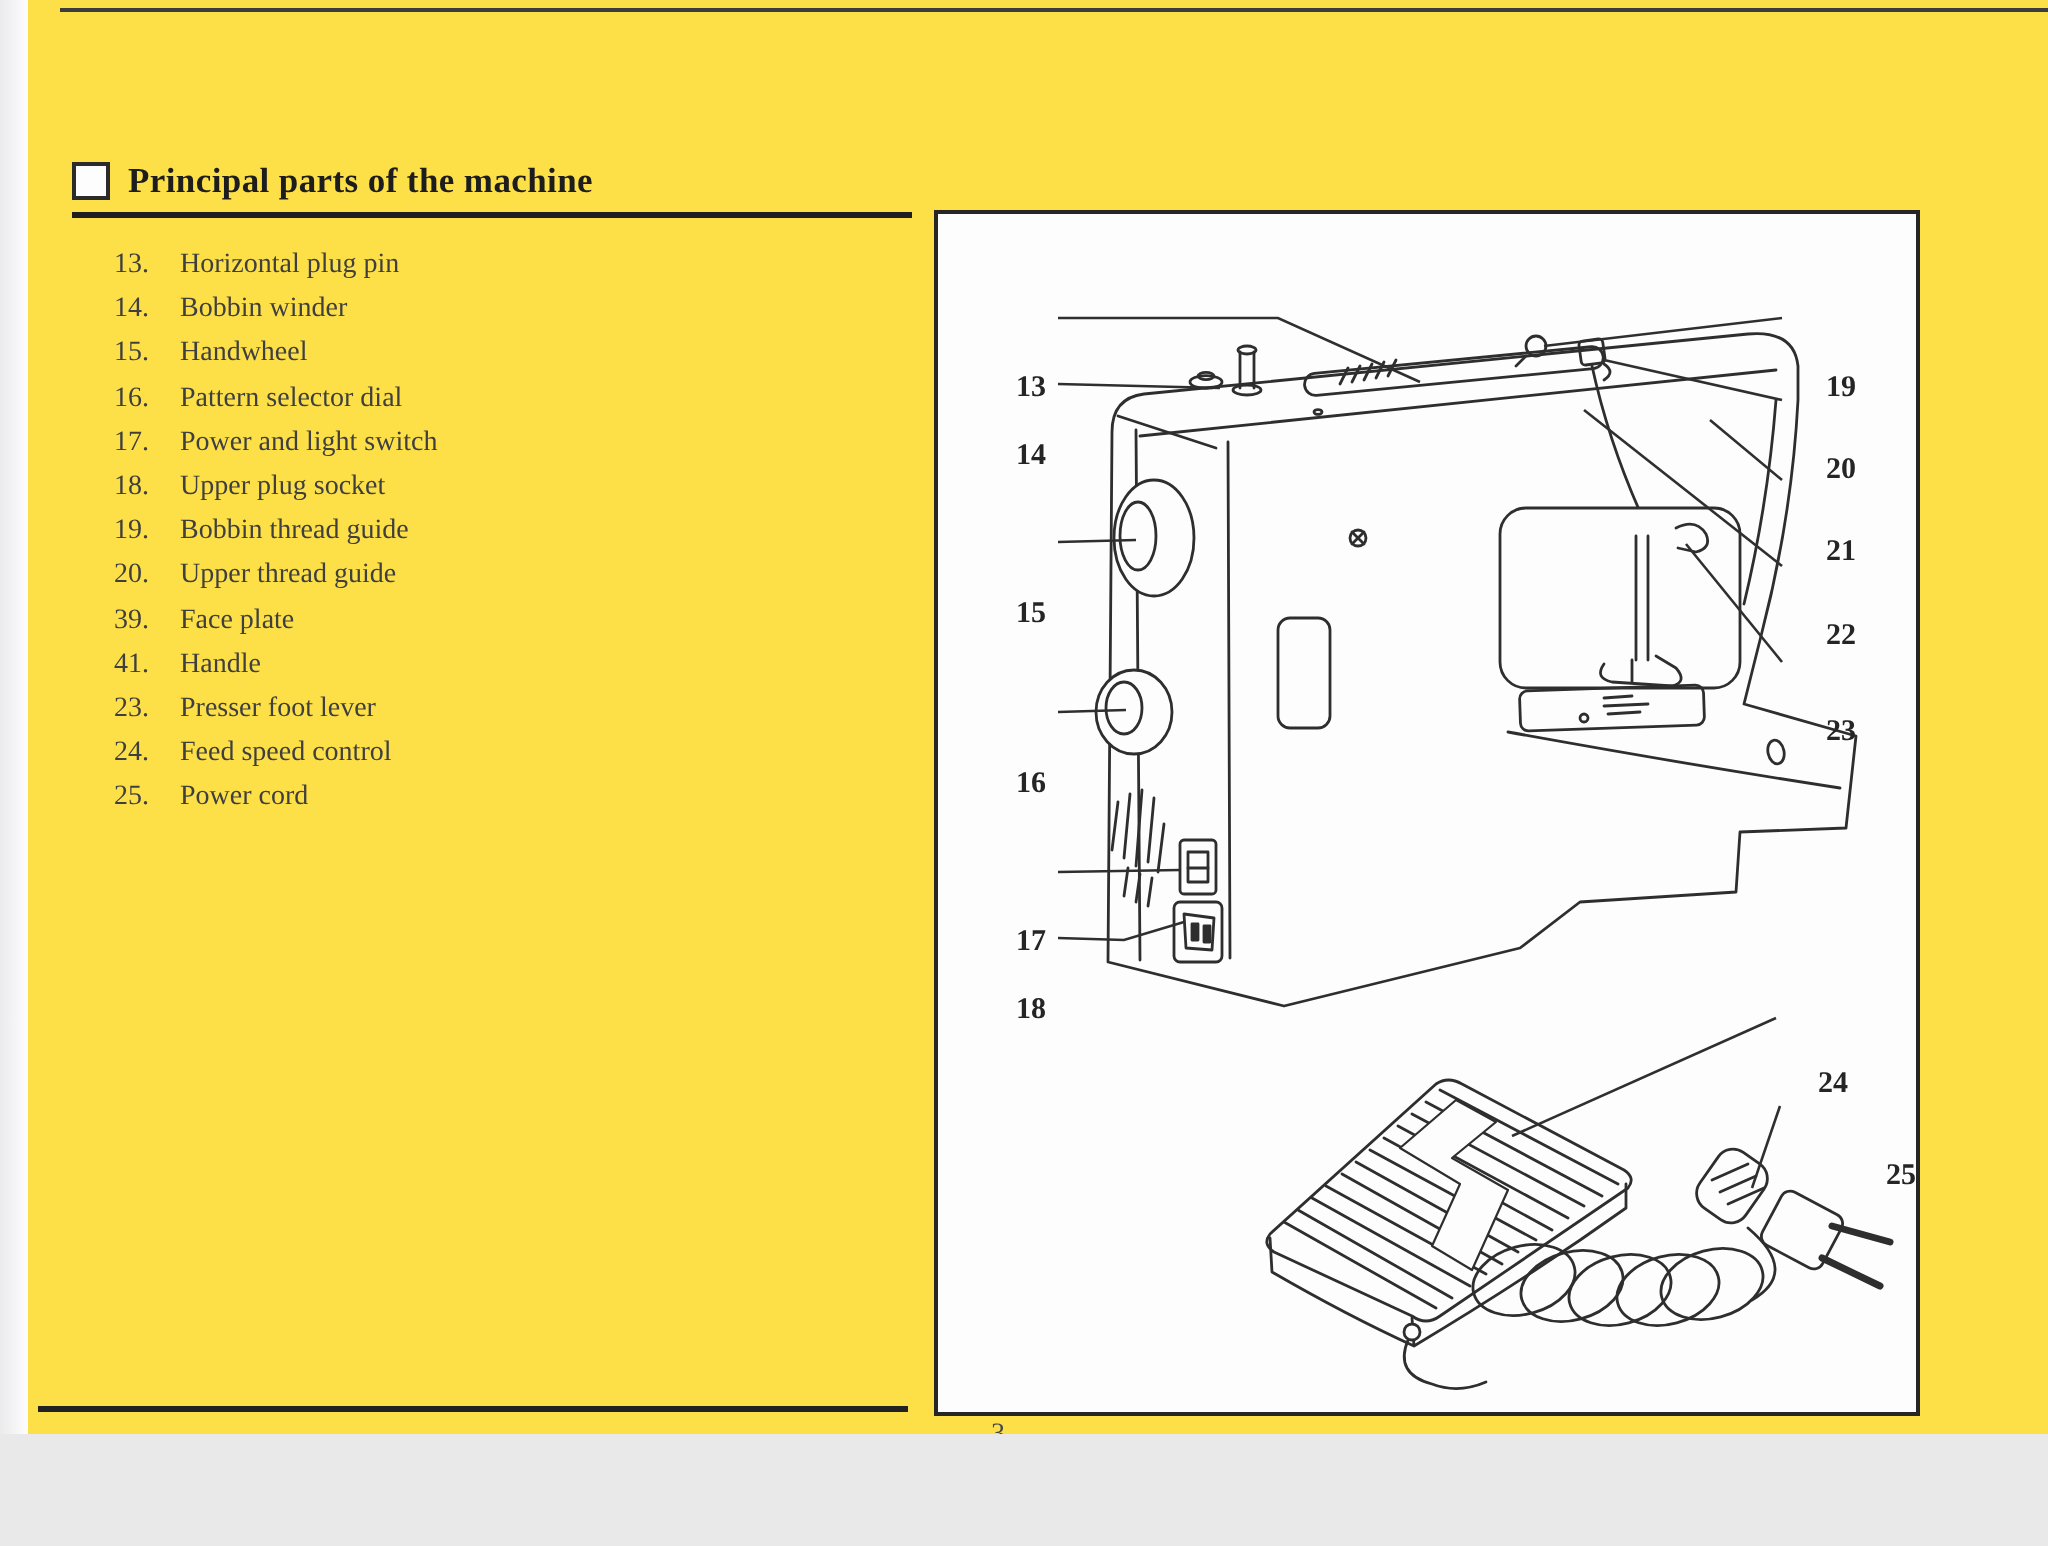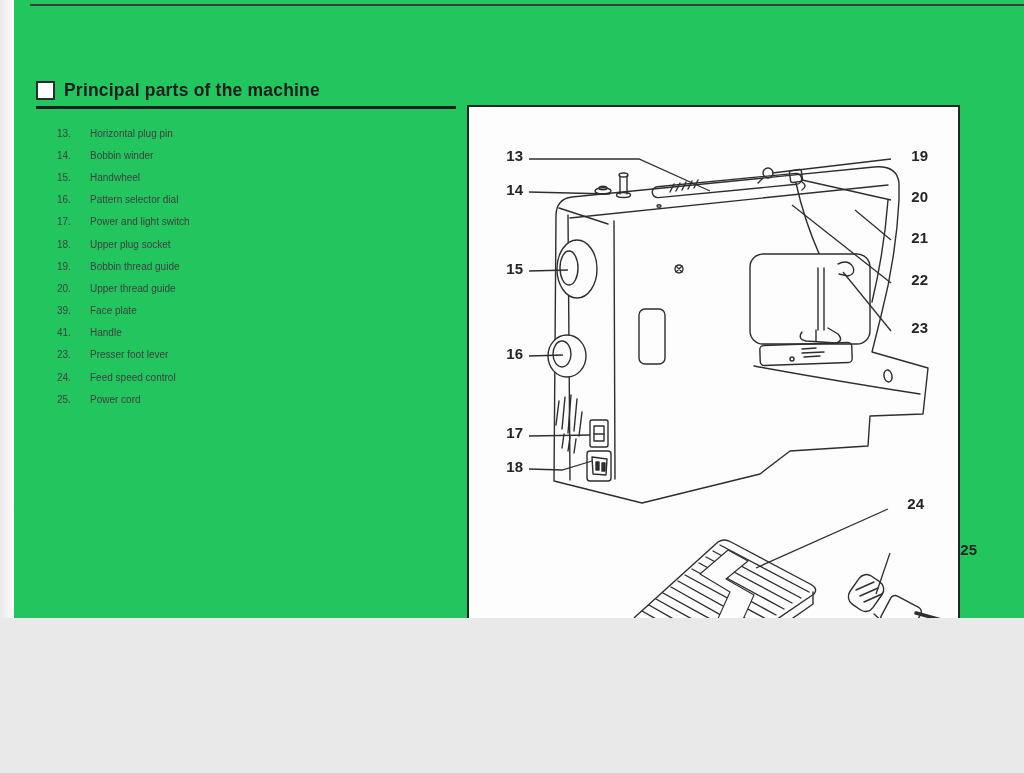--- a/index.html
+++ b/index.html
@@ -1,33 +1,33 @@
 <!DOCTYPE html>
 <html><head>
 <meta charset="utf-8">
 <style>
   html,body{margin:0;padding:0;background:#e9e9ea;}
-  .page{position:relative;width:1024px;height:618px;background:#22c55e;overflow:hidden;
-        font-family:Liberation Sans, sans-serif;color:#3a3a3a;}
+  .page{position:relative;width:1024px;height:717px;background:#fde047;overflow:hidden;
+        font-family:Liberation Serif, serif;color:#3a3a3a;}
   .scan-edge{position:absolute;left:0;top:0;width:14px;height:773px;
              background:linear-gradient(90deg,#ebebed,#fdfdfd);}
   .top-rule{position:absolute;left:30px;top:4px;width:994px;height:2px;background:#3c3c3c;}
   .bottom-rule{position:absolute;left:19px;top:703px;width:435px;height:3px;background:#222;}
   .heading{position:absolute;left:36px;top:80px;width:420px;}
   .heading-row{display:flex;align-items:center;gap:9px;}
   .chk{width:15px;height:15px;border:2px solid #2b2b2b;background:#fdfdfd;flex:0 0 auto;}
   .heading-title{font-size:17.5px;font-weight:bold;color:#1d1d1d;letter-spacing:.2px;white-space:nowrap;}
   .heading-underline{margin-top:5px;height:3px;background:#1f1f1f;width:420px;}
   .parts{position:absolute;left:57px;top:122px;width:300px;}
-  .part-item{height:22.2px;display:flex;align-items:center;font-size:10px;color:#3f3f3f;}
+  .part-item{height:22.2px;display:flex;align-items:center;font-size:14px;color:#3f3f3f;}
   .part-num{width:33px;flex:0 0 auto;}
   .diagram-box{position:absolute;left:467px;top:105px;width:493px;height:603px;
                border:2px solid #262626;background:#fdfdfd;box-sizing:border-box;}
   .diagram-box svg{position:absolute;left:0;top:0;width:489px;height:599px;}
-  .callout{position:absolute;font-size:15px;font-weight:bold;color:#252525;line-height:16px;}
+  .callout{position:absolute;font-size:15px;font-weight:bold;color:#252525;line-height:16px;margin-top:38px;}
   .callout.l{left:497px;width:26px;text-align:right;}
   .callout.r{left:898px;width:30px;text-align:right;}
   .page-number{position:absolute;left:488px;top:710px;width:22px;text-align:center;
                font-size:14px;color:#4a4a4a;}
 </style>
 </head>
 <body>
 
 <div class="page">
   <div class="scan-edge"></div>
@@ -196,17 +196,17 @@
   <div class="callout l" style="top:261px">15</div>
   <div class="callout l" style="top:346px">16</div>
   <div class="callout l" style="top:425px">17</div>
   <div class="callout l" style="top:459px">18</div>
   <div class="callout r" style="top:148px">19</div>
   <div class="callout r" style="top:189px">20</div>
   <div class="callout r" style="top:230px">21</div>
   <div class="callout r" style="top:272px">22</div>
   <div class="callout r" style="top:320px">23</div>
   <div class="callout r" style="top:496px;left:894px">24</div>
-  <div class="callout r" style="top:542px;left:947px">25</div>
+  <div class="callout r" style="top:542px;left:928px">25</div>
 
   <div class="bottom-rule"></div>
   <div class="page-number">3</div>
 </div>
 
 </body></html>

